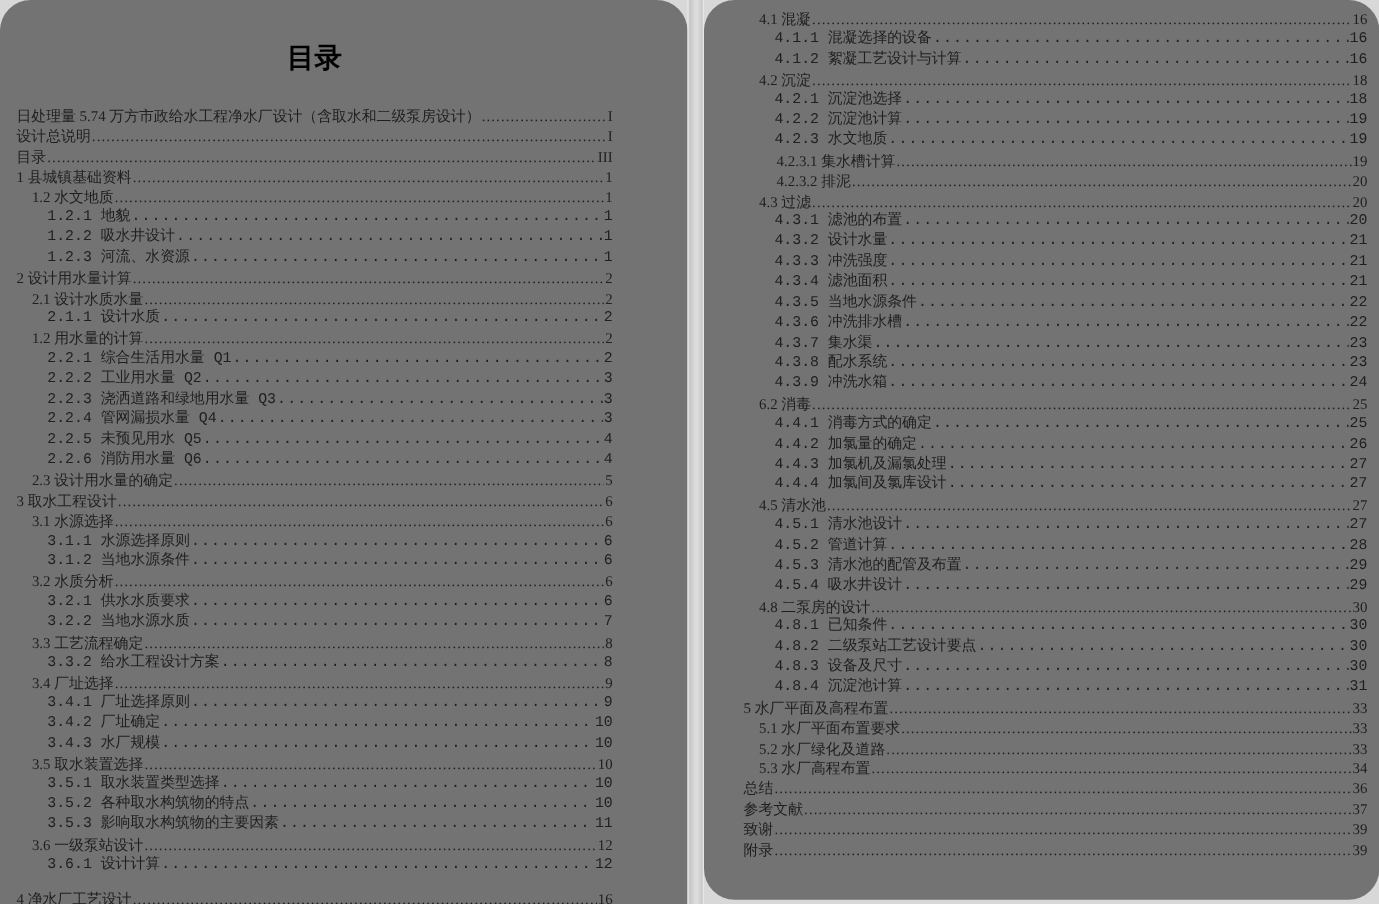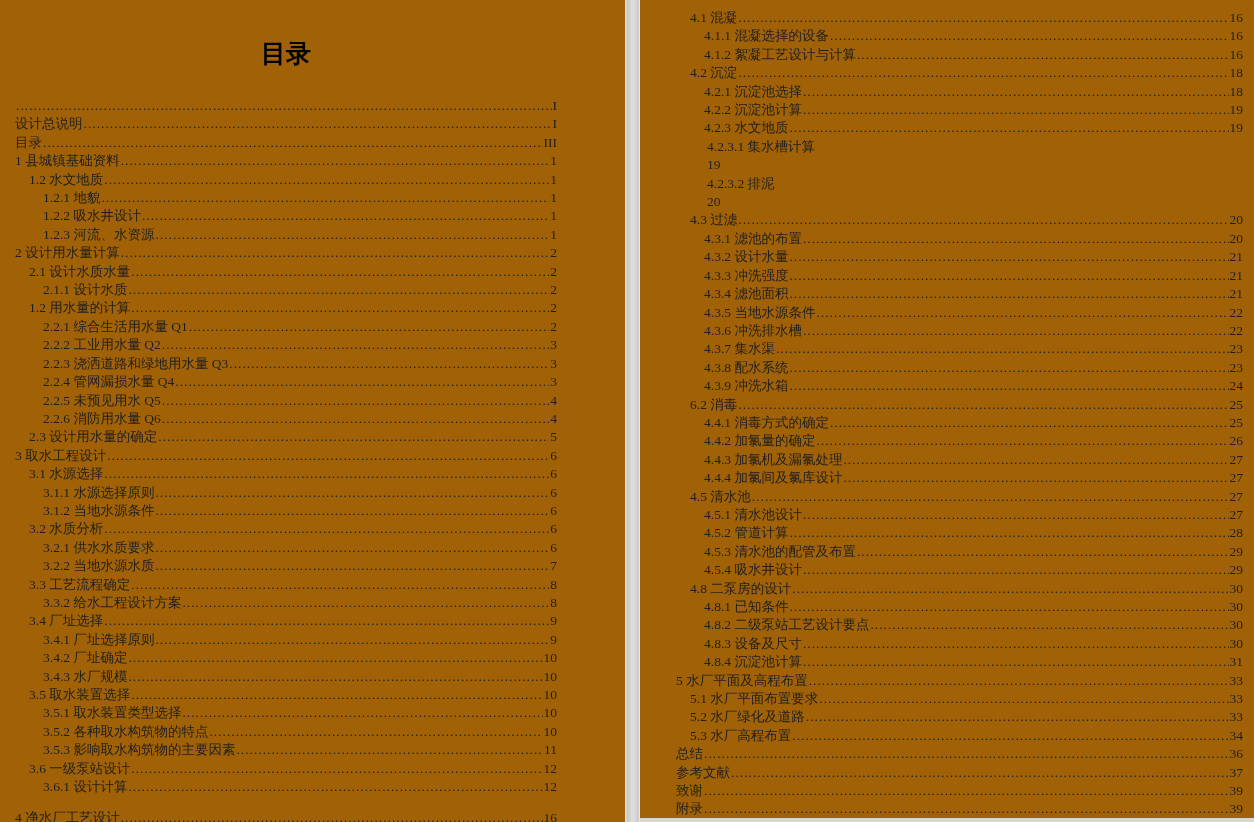--- a/index.html
+++ b/index.html
@@ -6,22 +6,23 @@
   body {
     width: 1254px; height: 822px;
     overflow: hidden;
     background: #d8d8d8;
     font-family: "Liberation Serif", "DejaVu Serif", serif;
     color: #1f1f1f;
   }
   .viewer { position: relative; width: 1254px; height: 822px; display: flex; }
 
   .page {
-    background: #a16207;
+    background: #737373;
     box-sizing: border-box;
+    border-radius: 28px;
   }
   .page-left {
     width: 625px; height: 1000px;
     padding: 0 68px 0 15px;
   }
   .page-divider {
     width: 15px; height: 822px;
     background: linear-gradient(to right, #ececec 0%, #c6c6c6 15%, #dcdcdc 45%, #dcdcdc 60%, #c9c9c9 88%, #efefef 100%);
     flex: 0 0 auto;
   }
@@ -54,32 +55,33 @@
     overflow: hidden;
     white-space: nowrap;
     letter-spacing: 1px;
     margin: 0 1px;
     min-width: 6px;
   }
   .toc-entry .pagenum { flex: 0 0 auto; white-space: nowrap; }
 
   .lv0 { padding-left: 0; }
   .lv1 { padding-left: 14px; }
-  .lv2 { padding-left: 28px; }
-  .lv3 { padding-left: 30px; flex-direction: column; }
+  .lv2 { padding-left: 28px; font-family: Liberation Mono, monospace; }
+  .lv3 { padding-left: 30px; }
   .gap-above { margin-top: 13px; }
 </style>
 </head>
 <body>
 
 <div class="viewer">
   <div class="page page-left">
     <h1 class="toc-heading">目录</h1>
     <div class="toc-list" id="toc-left">
         <div class="toc-entry lv0">
+          <span class="label">日处理量 5.74 万方市政给水工程净水厂设计（含取水和二级泵房设计）</span>
           <span class="dots">................................................................................................................................................................................................................................................................................................................................</span>
           <span class="pagenum">I</span>
         </div>
         <div class="toc-entry lv0">
           <span class="label">设计总说明</span>
           <span class="dots">................................................................................................................................................................................................................................................................................................................................</span>
           <span class="pagenum">I</span>
         </div>
         <div class="toc-entry lv0">
           <span class="label">目录</span>

